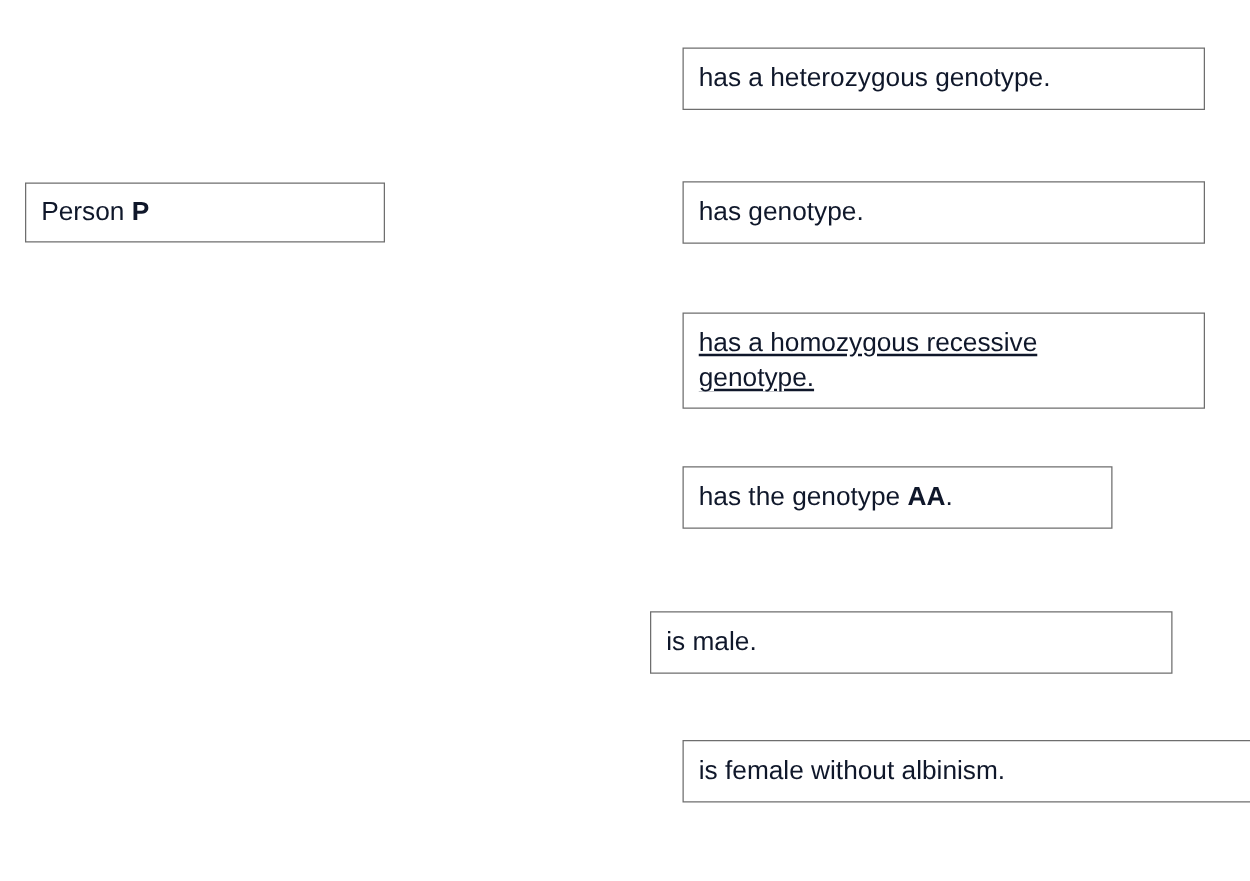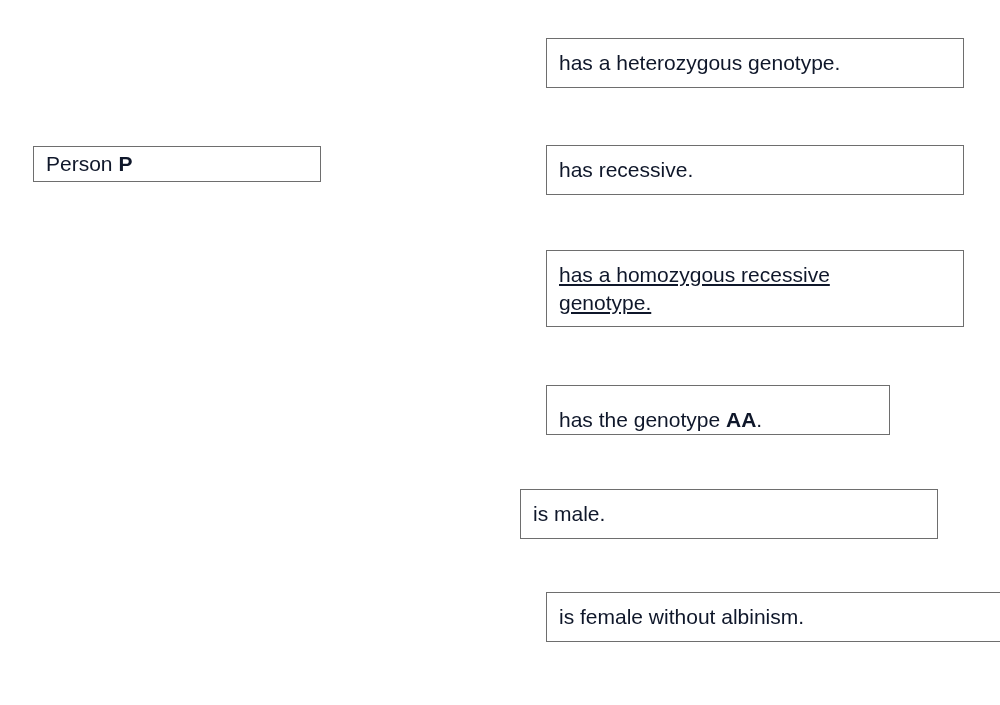--- a/index.html
+++ b/index.html
@@ -41,39 +41,39 @@
     display: block;
     white-space: pre-wrap;
   }
   b { font-weight: 700; }
 </style>
 </head>
 <body>
 
 <div id="stage">
 
-  <div class="box" style="left: 33px; top: 146px; width: 288px; height: 36px;">
+  <div class="box" style="left: 20px; top: 146px; width: 288px; height: 48px;">
     <span class="txt"><span>Person </span><b>P</b></span>
   </div>
 
 
   <div class="box" style="left: 546px; top: 38px; width: 418px; height: 50px;">
     <span class="txt">has a heterozygous genotype.</span>
   </div>
 
   <div class="box" style="left: 546px; top: 145px; width: 418px; height: 50px;">
-    <span class="txt">has recessive.</span>
+    <span class="txt">has genotype.</span>
   </div>
 
   <div class="box multiline" style="left: 546px; top: 250px; width: 418px; height: 77px; text-decoration: underline;">
     <span class="txt">has a homozygous recessive
 genotype.</span>
   </div>
 
-  <div class="box" style="left: 546px; top: 385px; width: 344px; height: 50px; align-items: flex-end;">
+  <div class="box" style="left: 546px; top: 373px; width: 344px; height: 50px;">
     <span class="txt"><span>has the genotype </span><b>AA</b><span>.</span></span>
   </div>
 
   <div class="box" style="left: 520px; top: 489px; width: 418px; height: 50px;">
     <span class="txt">is male.</span>
   </div>
 
   <div class="box" style="left: 546px; top: 592px; width: 494px; height: 50px;">
     <span class="txt">is female without albinism.</span>
   </div>

